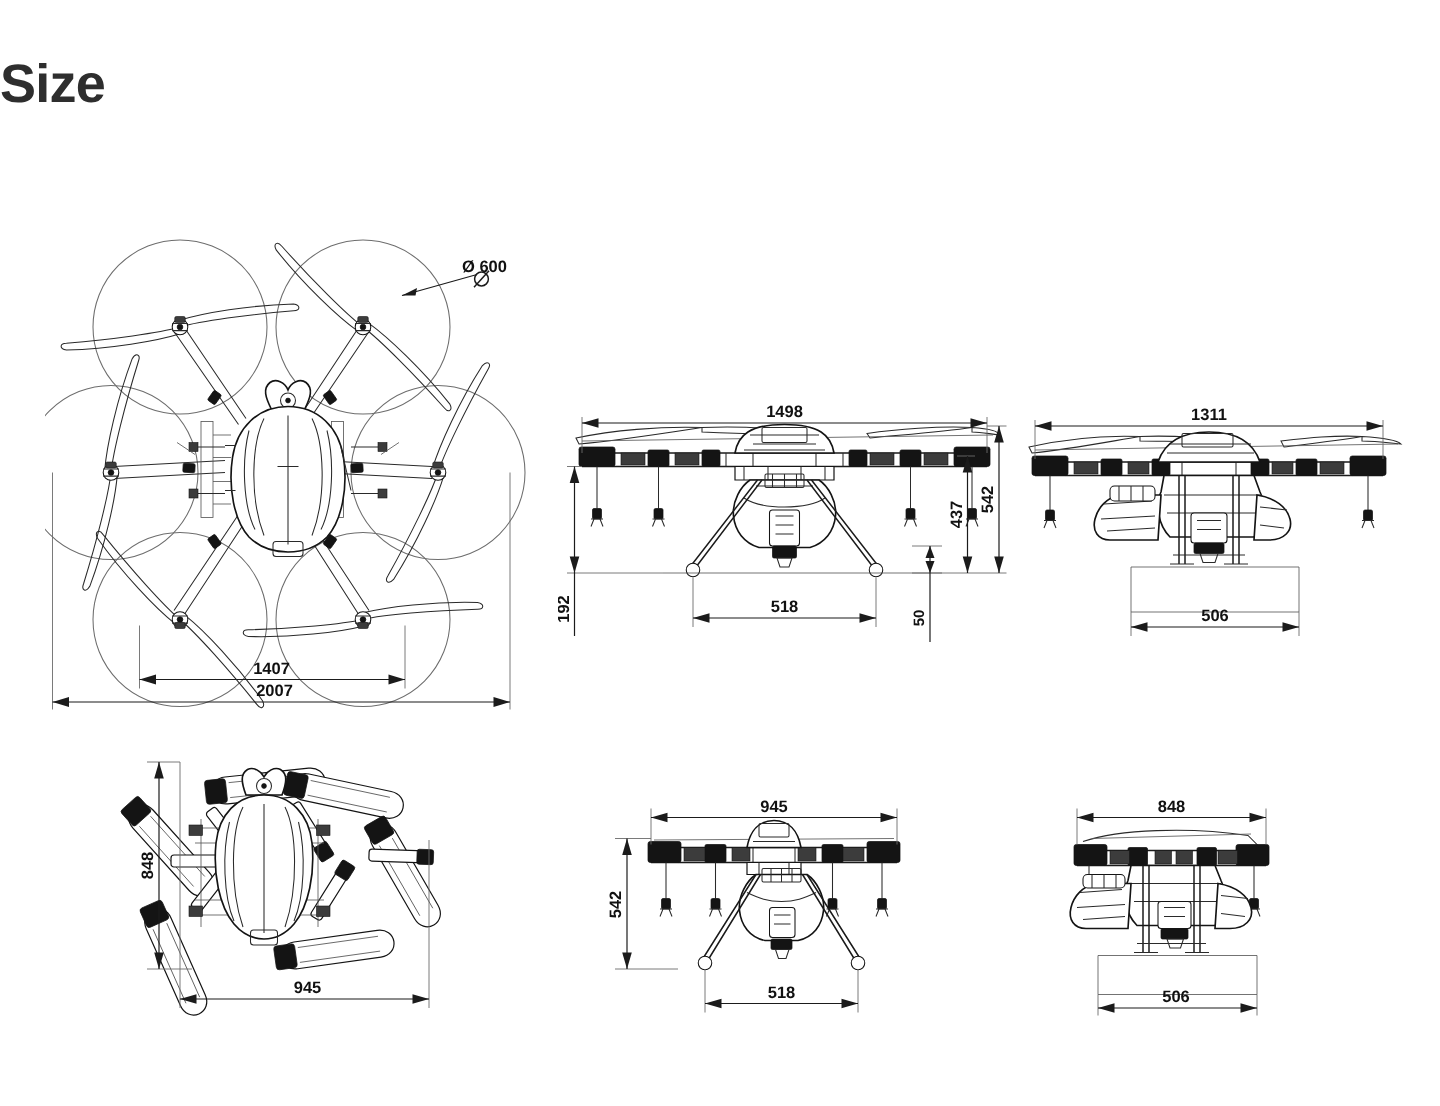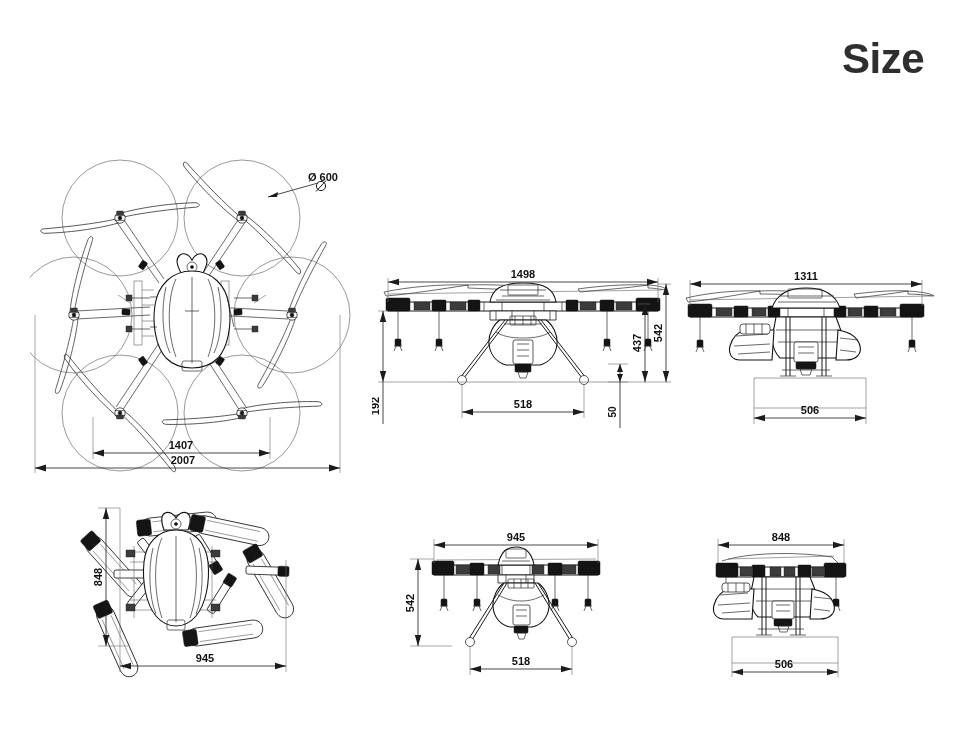--- a/index.html
+++ b/index.html
@@ -19,24 +19,24 @@
     left: 0; top: 0;
     width: 960px;
     height: 737px;
     background: #ffffff;
   }
   #page-title {
     position: absolute;
     left: 0;
     top: 38px;
     width: 924px;
-    text-align: right;
+    text-align: left;
     font-family: "Liberation Sans", sans-serif;
     font-weight: bold;
-    font-size: 42px;
+    font-size: 36px;
     letter-spacing: -0.5px;
     color: #2e2e2e;
     line-height: 1;
   }
   svg.view {
     position: absolute;
     display: block;
   }
   .ln      { stroke: #1b1b1b; stroke-width: 1;   fill: none; }
   .ln-thin { stroke: #2a2a2a; stroke-width: 0.7; fill: none; }

